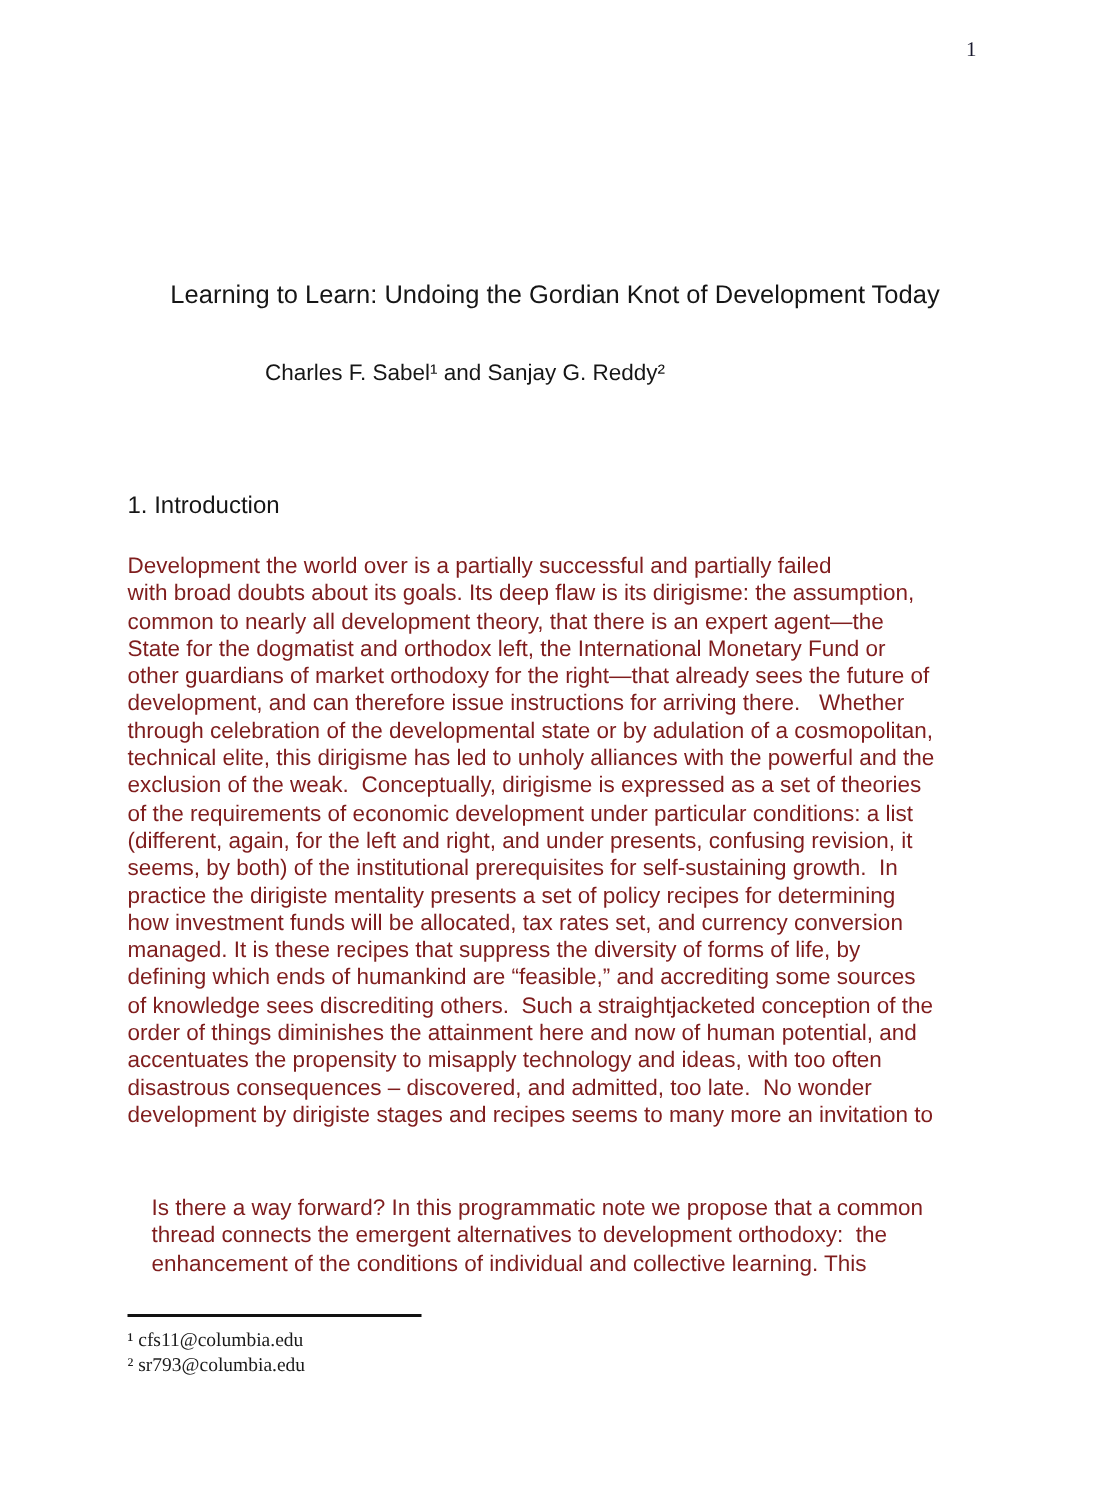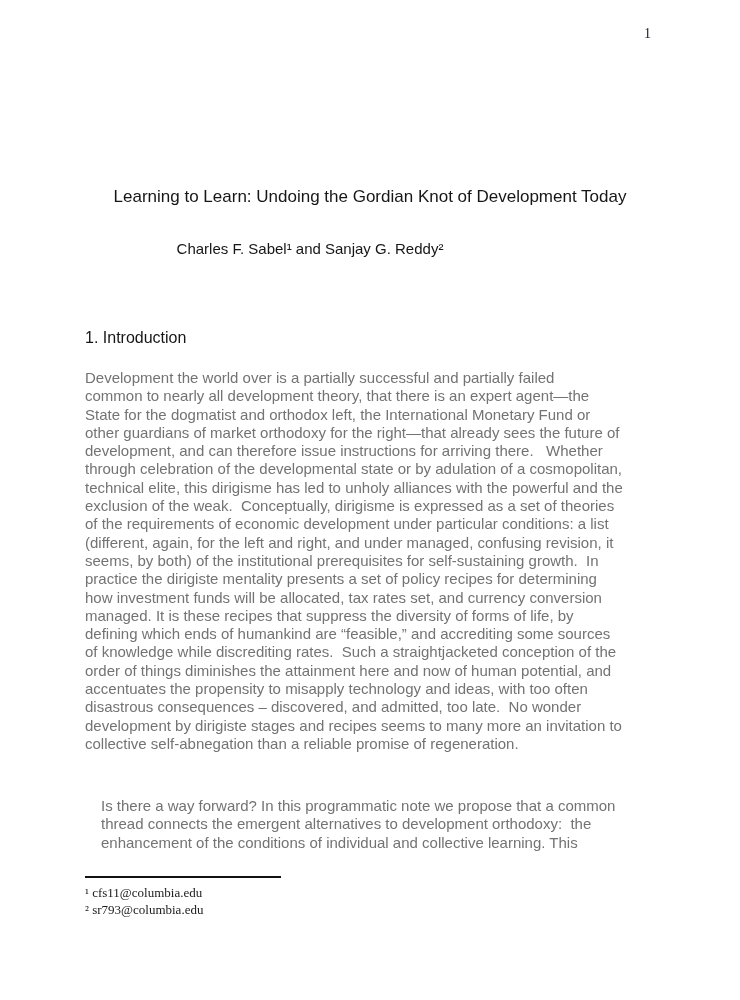--- a/index.html
+++ b/index.html
@@ -47,21 +47,21 @@
     top: 329px;
     left: 85px;
     font-size: 16px;
     color: #161616;
   }
   .para {
     position: absolute;
     left: 85px;
     font-size: 15px;
     line-height: 18.3px;
-    color: #737373;
+    color: #7f1d1d;
   }
   .para-1 { top: 369px; }
   .para-2 { top: 797px; margin-left: 16px; }
   .line { white-space: pre; }
   .footnote-rule {
     position: absolute;
     top: 876px;
     left: 85px;
     width: 196px;
     height: 2px;
@@ -85,40 +85,40 @@
   <div class="page-number">1</div>
 
   <div class="paper-title">Learning to Learn: Undoing the Gordian Knot of Development Today</div>
 
   <div class="authors-line">Charles F. Sabel¹ and Sanjay G. Reddy²</div>
 
   <div class="section-heading">1. Introduction</div>
 
   <div class="para para-1">
       <div class="line">Development the world over is a partially successful and partially failed</div>
+      <div class="line">with broad doubts about its goals. Its deep flaw is its dirigisme: the assumption,</div>
       <div class="line">common to nearly all development theory, that there is an expert agent—the</div>
       <div class="line">State for the dogmatist and orthodox left, the International Monetary Fund or</div>
       <div class="line">other guardians of market orthodoxy for the right—that already sees the future of</div>
       <div class="line">development, and can therefore issue instructions for arriving there.   Whether</div>
       <div class="line">through celebration of the developmental state or by adulation of a cosmopolitan,</div>
       <div class="line">technical elite, this dirigisme has led to unholy alliances with the powerful and the</div>
       <div class="line">exclusion of the weak.  Conceptually, dirigisme is expressed as a set of theories</div>
       <div class="line">of the requirements of economic development under particular conditions: a list</div>
-      <div class="line">(different, again, for the left and right, and under managed, confusing revision, it</div>
+      <div class="line">(different, again, for the left and right, and under presents, confusing revision, it</div>
       <div class="line">seems, by both) of the institutional prerequisites for self-sustaining growth.  In</div>
       <div class="line">practice the dirigiste mentality presents a set of policy recipes for determining</div>
       <div class="line">how investment funds will be allocated, tax rates set, and currency conversion</div>
       <div class="line">managed. It is these recipes that suppress the diversity of forms of life, by</div>
       <div class="line">defining which ends of humankind are “feasible,” and accrediting some sources</div>
-      <div class="line">of knowledge while discrediting rates.  Such a straightjacketed conception of the</div>
+      <div class="line">of knowledge sees discrediting others.  Such a straightjacketed conception of the</div>
       <div class="line">order of things diminishes the attainment here and now of human potential, and</div>
       <div class="line">accentuates the propensity to misapply technology and ideas, with too often</div>
       <div class="line">disastrous consequences – discovered, and admitted, too late.  No wonder</div>
       <div class="line">development by dirigiste stages and recipes seems to many more an invitation to</div>
-      <div class="line">collective self-abnegation than a reliable promise of regeneration.</div>
     </div>
 
   <div class="para para-2">
       <div class="line">Is there a way forward? In this programmatic note we propose that a common</div>
       <div class="line">thread connects the emergent alternatives to development orthodoxy:  the</div>
       <div class="line">enhancement of the conditions of individual and collective learning. This</div>
     </div>
 
   <div class="footnote-rule"></div>
 

